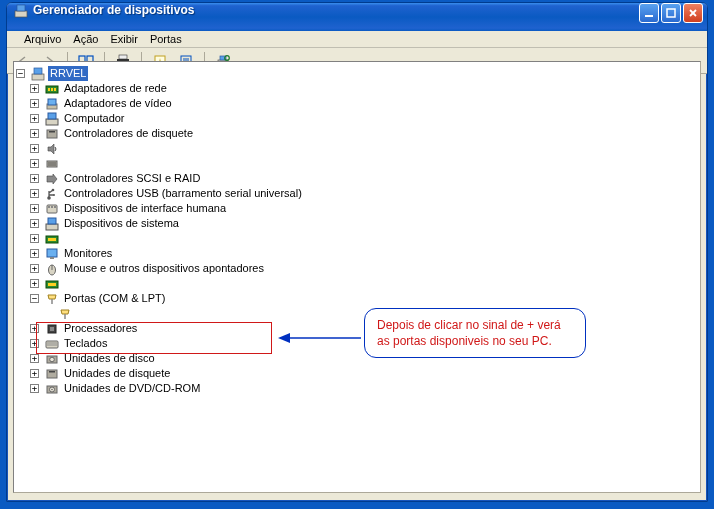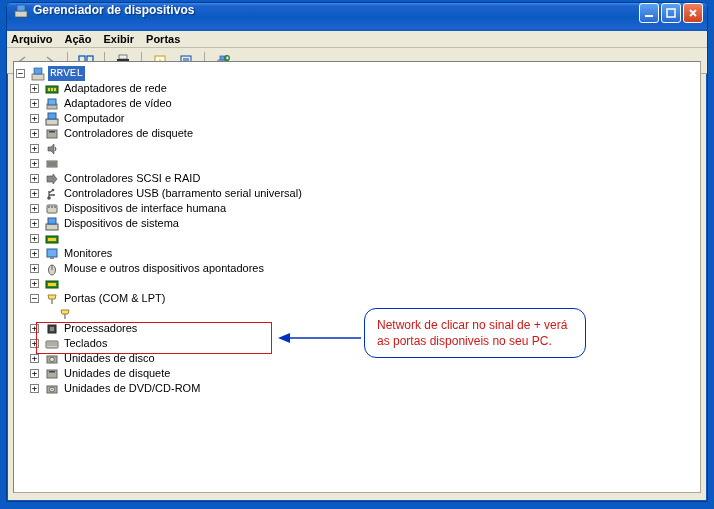--- a/index.html
+++ b/index.html
@@ -46,25 +46,24 @@
     align-items: center;
     justify-content: center;
     font-weight: bold;
     color: #fff;
     cursor: pointer;
   }
   .winbtn.min, .winbtn.max { background: linear-gradient(#5aa2f0,#2a6ad0); }
   .winbtn.close { background: linear-gradient(#f08060,#d04020); }
   .menubar {
     background: #ece9d8;
-    padding: 2px 4px;
+    padding: 2px 17px;
     border-bottom: 1px solid #c0beb1;
     display: flex;
     gap: 12px;
-    font-weight: bold;
   }
   .menubar span { cursor: default; }
   .toolbar {
     background: #ece9d8;
     padding: 3px 6px;
     border-bottom: 1px solid #aca899;
     display: flex;
     align-items: center;
     gap: 6px;
     height: 26px;
@@ -93,21 +92,21 @@
     display: inline-flex; align-items:center; justify-content:center;
     font-size: 9px; line-height: 7px;
     font-family: monospace;
     margin-right: 3px;
     background:#fff;
     cursor: pointer;
   }
   .exp-spacer { width: 11px; display:inline-block; }
   .icon16 { width: 16px; height: 16px; display:inline-flex; align-items:center; justify-content:center; margin: 0 2px; }
   .label { padding: 0 2px; }
-  .label.sel { background: #316ac5; color:#fff;font-family:Liberation Mono, monospace; }
+  .label.sel { background: #316ac5; color:#fff; }
   .indent1 { margin-left: 14px; }
   .indent2 { margin-left: 28px; }
   .highlight-box {
     position: absolute;
     border: 1px solid #d01818;
     pointer-events: none;
   }
   .callout {
     position: absolute;
     border: 1px solid #0030c0;
@@ -460,18 +459,18 @@
     </div>
 
     <div class="highlight-box" style="left:22px; top:260px; width:236px; height:32px;"></div>
 
     <svg class="arrow-svg" style="left:262px; top:266px;" width="90" height="20">
       <line x1="85" y1="10" x2="10" y2="10" stroke="#0030c0" stroke-width="1.6"></line>
       <polygon points="2,10 14,5 14,15" fill="#0030c0"></polygon>
     </svg>
 
     <div class="callout" style="left:350px; top:246px; width:222px;">
-      <div>Network de clicar no sinal de + verá</div>
+      <div>Depois de clicar no sinal de + verá</div>
       <div>as portas disponiveis no seu PC.</div>
     </div>
 
   </div>
 </div>
 
 </body></html>

